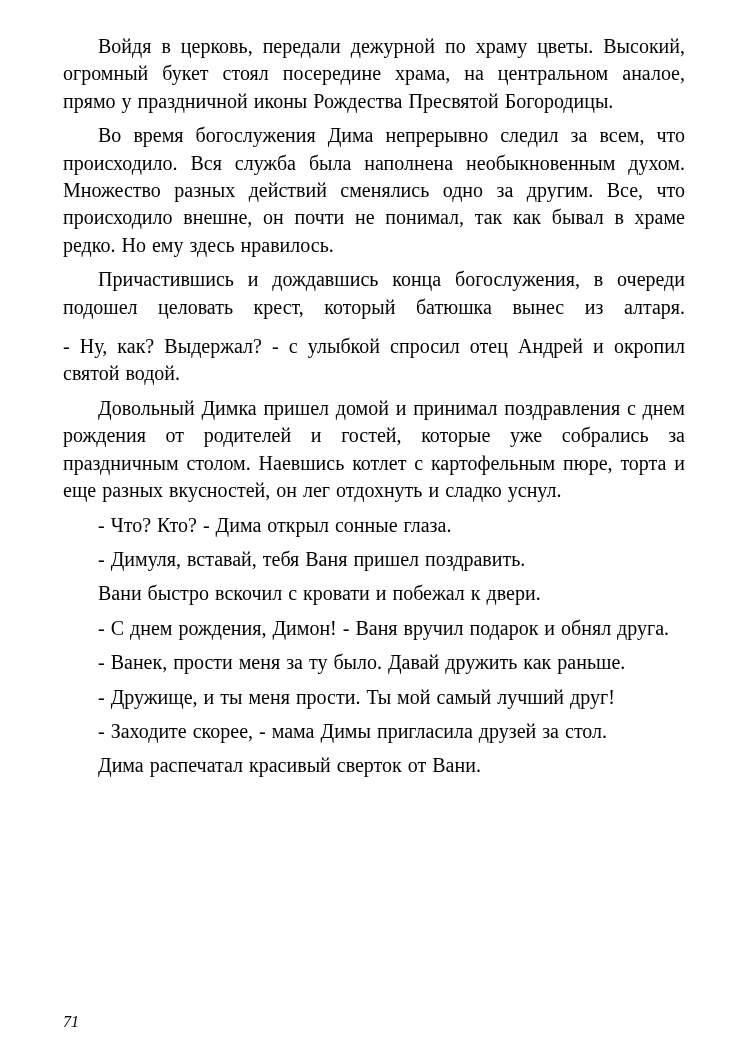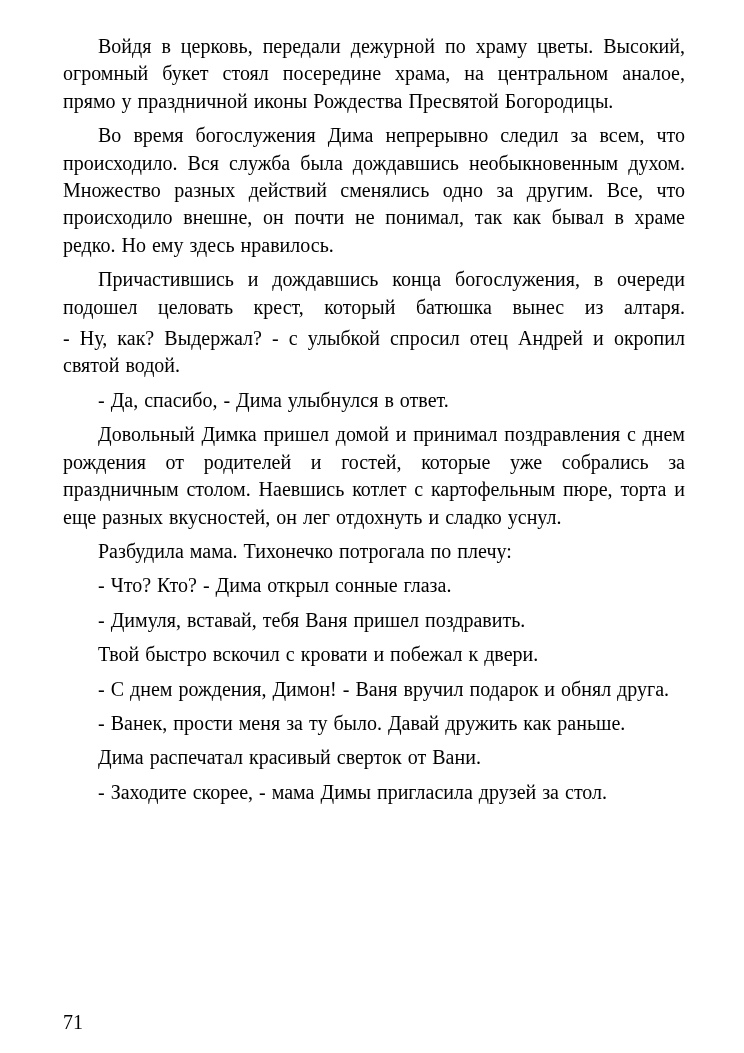--- a/index.html
+++ b/index.html
@@ -22,43 +22,43 @@
   .content p {
     margin: 0 0 7px 0;
     font-size: 20px;
     line-height: 27.4px;
     text-align: justify;
     text-indent: 35px;
     word-spacing: 1px;
   }
   .content p.flush { text-indent: 0; }
   .content p.justify-last { text-align-last: justify; }
-  .content p.tight { margin-bottom: 4px; }
+  .content p.tight { margin-bottom: 12px; }
   .page-number {
     position: absolute;
     left: 63px;
     top: 1013px;
-    font-size: 20px;
+    font-size: 16px;
     line-height: 18px;
+    font-style: italic;
   }
 </style>
 </head>
 <body>
 
 <div class="page">
   <div class="content" id="paragraphs">
       <p>Войдя в церковь, передали дежурной по храму цветы. Высокий, огромный букет стоял посередине храма, на центральном аналое, прямо у праздничной иконы Рождества Пресвятой Богородицы.</p>
-      <p>Во время богослужения Дима непрерывно следил за всем, что происходило. Вся служба была дождавшись необыкновенным духом. Множество разных действий сменялись одно за другим. Все, что происходило внешне, он почти не понимал, так как бывал в храме редко. Но ему здесь нравилось.</p>
+      <p>Во время богослужения Дима непрерывно следил за всем, что происходило. Вся служба была наполнена необыкновенным духом. Множество разных действий сменялись одно за другим. Все, что происходило внешне, он почти не понимал, так как бывал в храме редко. Но ему здесь нравилось.</p>
       <p class="justify-last tight">Причастившись и дождавшись конца богослужения, в очереди подошел целовать крест, который батюшка вынес из алтаря.</p>
       <p class="flush">- Ну, как? Выдержал? - с улыбкой спросил отец Андрей и окропил святой водой.</p>
-      <p>- Да, спасибо, - Дима улыбнулся в ответ.</p>
       <p>Довольный Димка пришел домой и принимал поздравления с днем рождения от родителей и гостей, которые уже собрались за праздничным столом. Наевшись котлет с картофельным пюре, торта и еще разных вкусностей, он лег отдохнуть и сладко уснул.</p>
-      <p>Разбудила мама. Тихонечко потрогала по плечу:</p>
       <p>- Что? Кто? - Дима открыл сонные глаза.</p>
       <p>- Димуля, вставай, тебя Ваня пришел поздравить.</p>
-      <p>Твой быстро вскочил с кровати и побежал к двери.</p>
+      <p>Вани быстро вскочил с кровати и побежал к двери.</p>
       <p>- С днем рождения, Димон! - Ваня вручил подарок и обнял друга.</p>
       <p>- Ванек, прости меня за ту было. Давай дружить как раньше.</p>
+      <p>- Дружище, и ты меня прости. Ты мой самый лучший друг!</p>
+      <p>- Заходите скорее, - мама Димы пригласила друзей за стол.</p>
       <p>Дима распечатал красивый сверток от Вани.</p>
-      <p>- Заходите скорее, - мама Димы пригласила друзей за стол.</p>
     </div>
   <div class="page-number">71</div>
 </div>
 
 </body></html>

